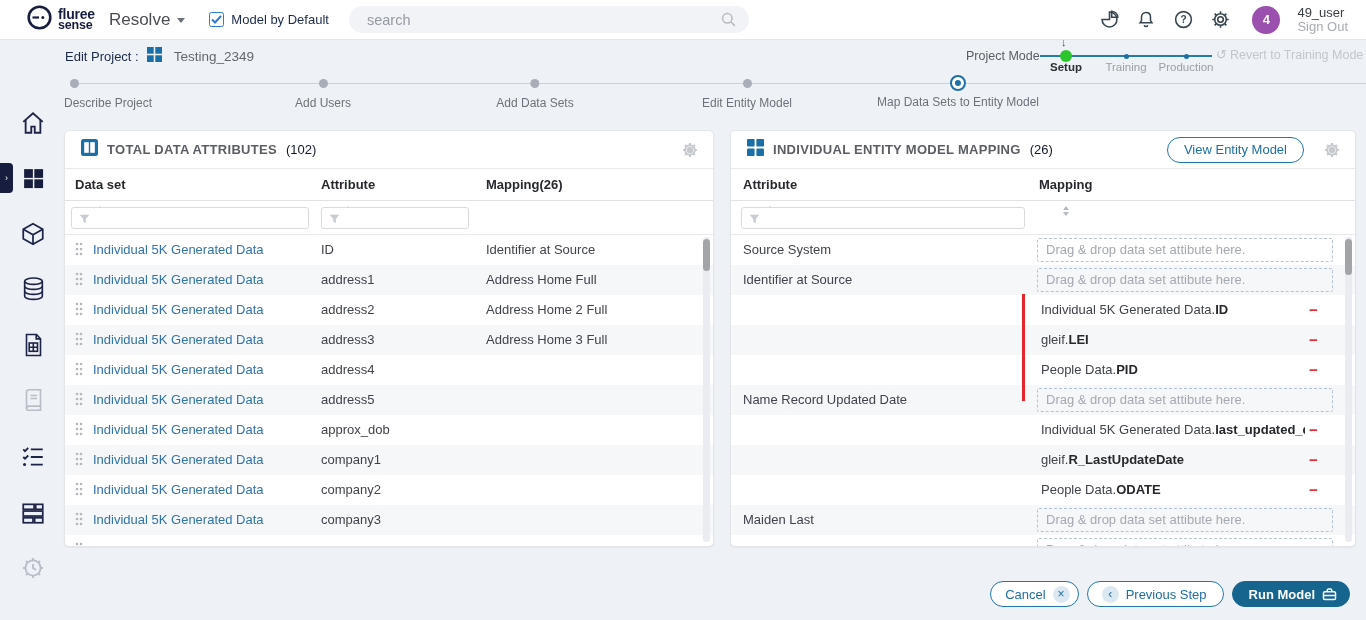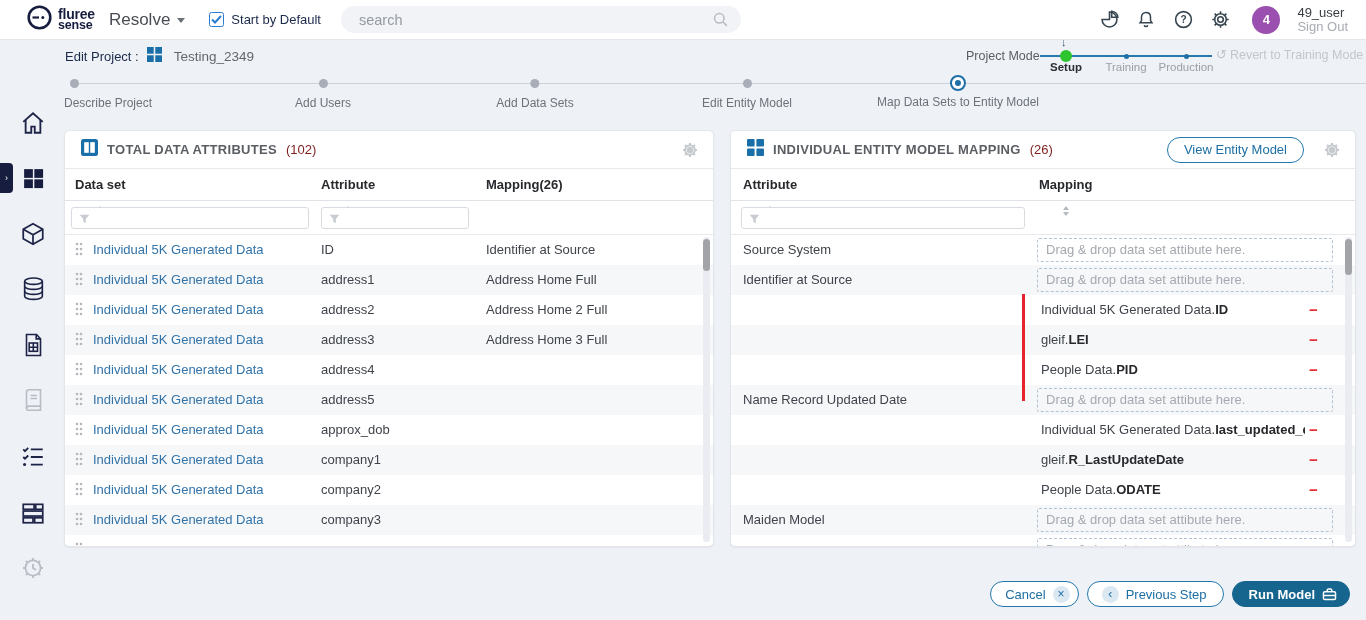--- a/index.html
+++ b/index.html
@@ -75,21 +75,21 @@
   .step-label { margin-top:8px; font-size:12px; color:#6d727a; white-space:nowrap; }
 
   
   .card { position:absolute; top:130px; background:#fff; border:1px solid #e3e5e9; border-radius:5px;
     box-shadow:0 1px 2px rgba(20,30,60,.05); overflow:hidden; }
   .card-left { left:64px; width:650px; height:417px; }
   .card-right { left:730px; width:626px; height:417px; }
   .card-head { height:38px; border-bottom:1px solid #e7e9ec; display:flex; align-items:center;
     padding:0 14px 0 16px; gap:9px; }
   .card-title { font-size:13px; font-weight:600; color:#5a5e63; letter-spacing:.3px; }
-  .card-count { font-size:13px; color:#7f1d1d; }
+  .card-count { font-size:13px; color:#0f172a; }
   .head-spacer { flex:1; }
   .gear-btn { cursor:pointer; display:flex; }
   .view-model-btn { height:26px; padding:0 16px; border:1.5px solid #2277ad; border-radius:14px;
     background:#fff; color:#1c6ea4; font-size:13px; cursor:pointer; margin-right:10px;
     font-family:Liberation Sans, sans-serif; }
 
   .col-head { position:relative; height:32px; border-bottom:1px solid #dfe2e6; }
   .col-lbl { position:absolute; top:0; line-height:32px; font-size:13px; font-weight:700; color:#27292d;
     display:flex; align-items:center; gap:5px;flex-direction:column; }
   .sort { display:inline-flex; flex-direction:column; gap:2px; cursor:pointer; }
@@ -163,21 +163,21 @@
     <div class="app-switcher">
       <span class="app-name">Resolve</span>
       <span class="caret"></span>
     </div>
     <label class="start-default">
       <span class="cb">
         <svg width="11" height="9" viewBox="0 0 11 9">
             <path d="M1 4.5 4 7.5 10 1" fill="none" stroke="#2b7cd3" stroke-width="2"></path>
           </svg>
       </span>
-      <span class="start-label">Start by Default</span>
+      <span class="start-label">Model by Default</span>
     </label>
     <div class="search-wrap">
       <input type="text" placeholder="search" style="">
       <span class="search-mag">
         <svg width="17" height="17" viewBox="0 0 20 20">
             <circle cx="8.6" cy="8.6" r="5.6" fill="none" stroke="#b6bbc2" stroke-width="1.8"></circle>
             <path d="M13 13l4.5 4.5" stroke="#b6bbc2" stroke-width="1.8"></path>
           </svg>
       </span>
     </div>
@@ -688,21 +688,21 @@
     <span class="remove-btn">−</span>
   </div>
 
   <div class="rrow">
     <span class="cell rattr"></span>
     <span class="mapped-label"><span>People Data.</span><b>ODATE</b></span>
     <span class="remove-btn">−</span>
   </div>
 
   <div class="rrow">
-    <span class="cell rattr">Maiden Model</span>
+    <span class="cell rattr">Maiden Last</span>
     <div class="dropzone">Drag &amp; drop data set attibute here.</div>
   </div>
 
   <div class="rrow">
     <span class="cell rattr"></span>
     <div class="dropzone">Drag &amp; drop data set attibute here.</div>
   </div>
 </div>
     <div class="group-indicator"></div>
     <div class="scroll-track" style="top:106px;"></div>

